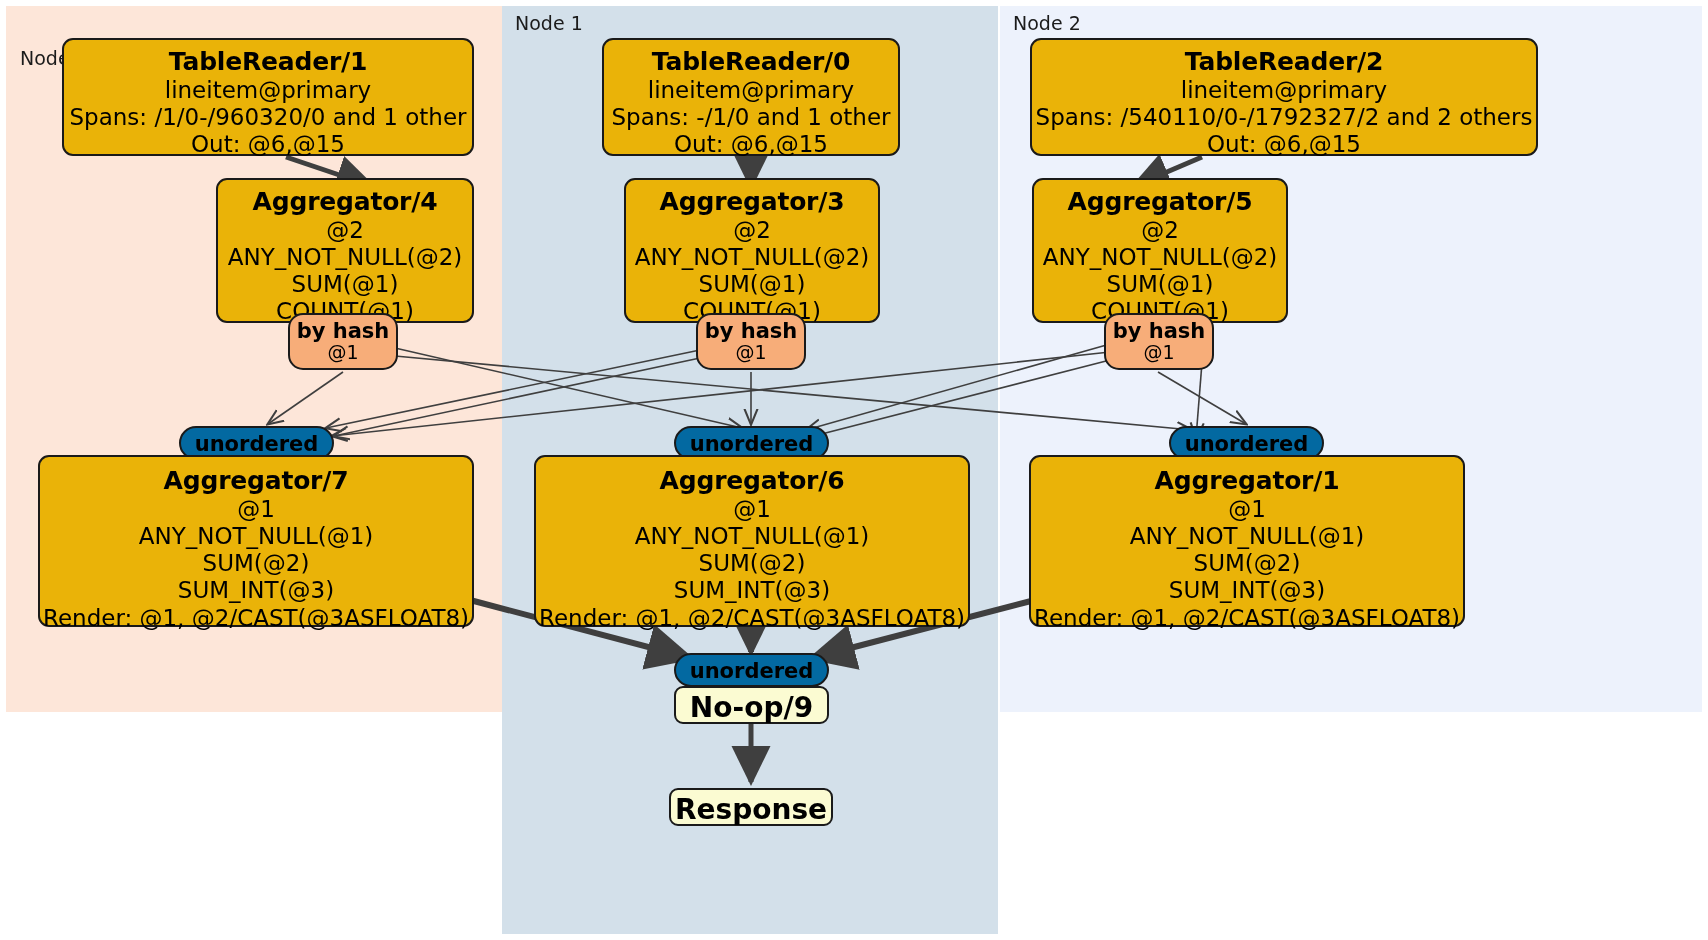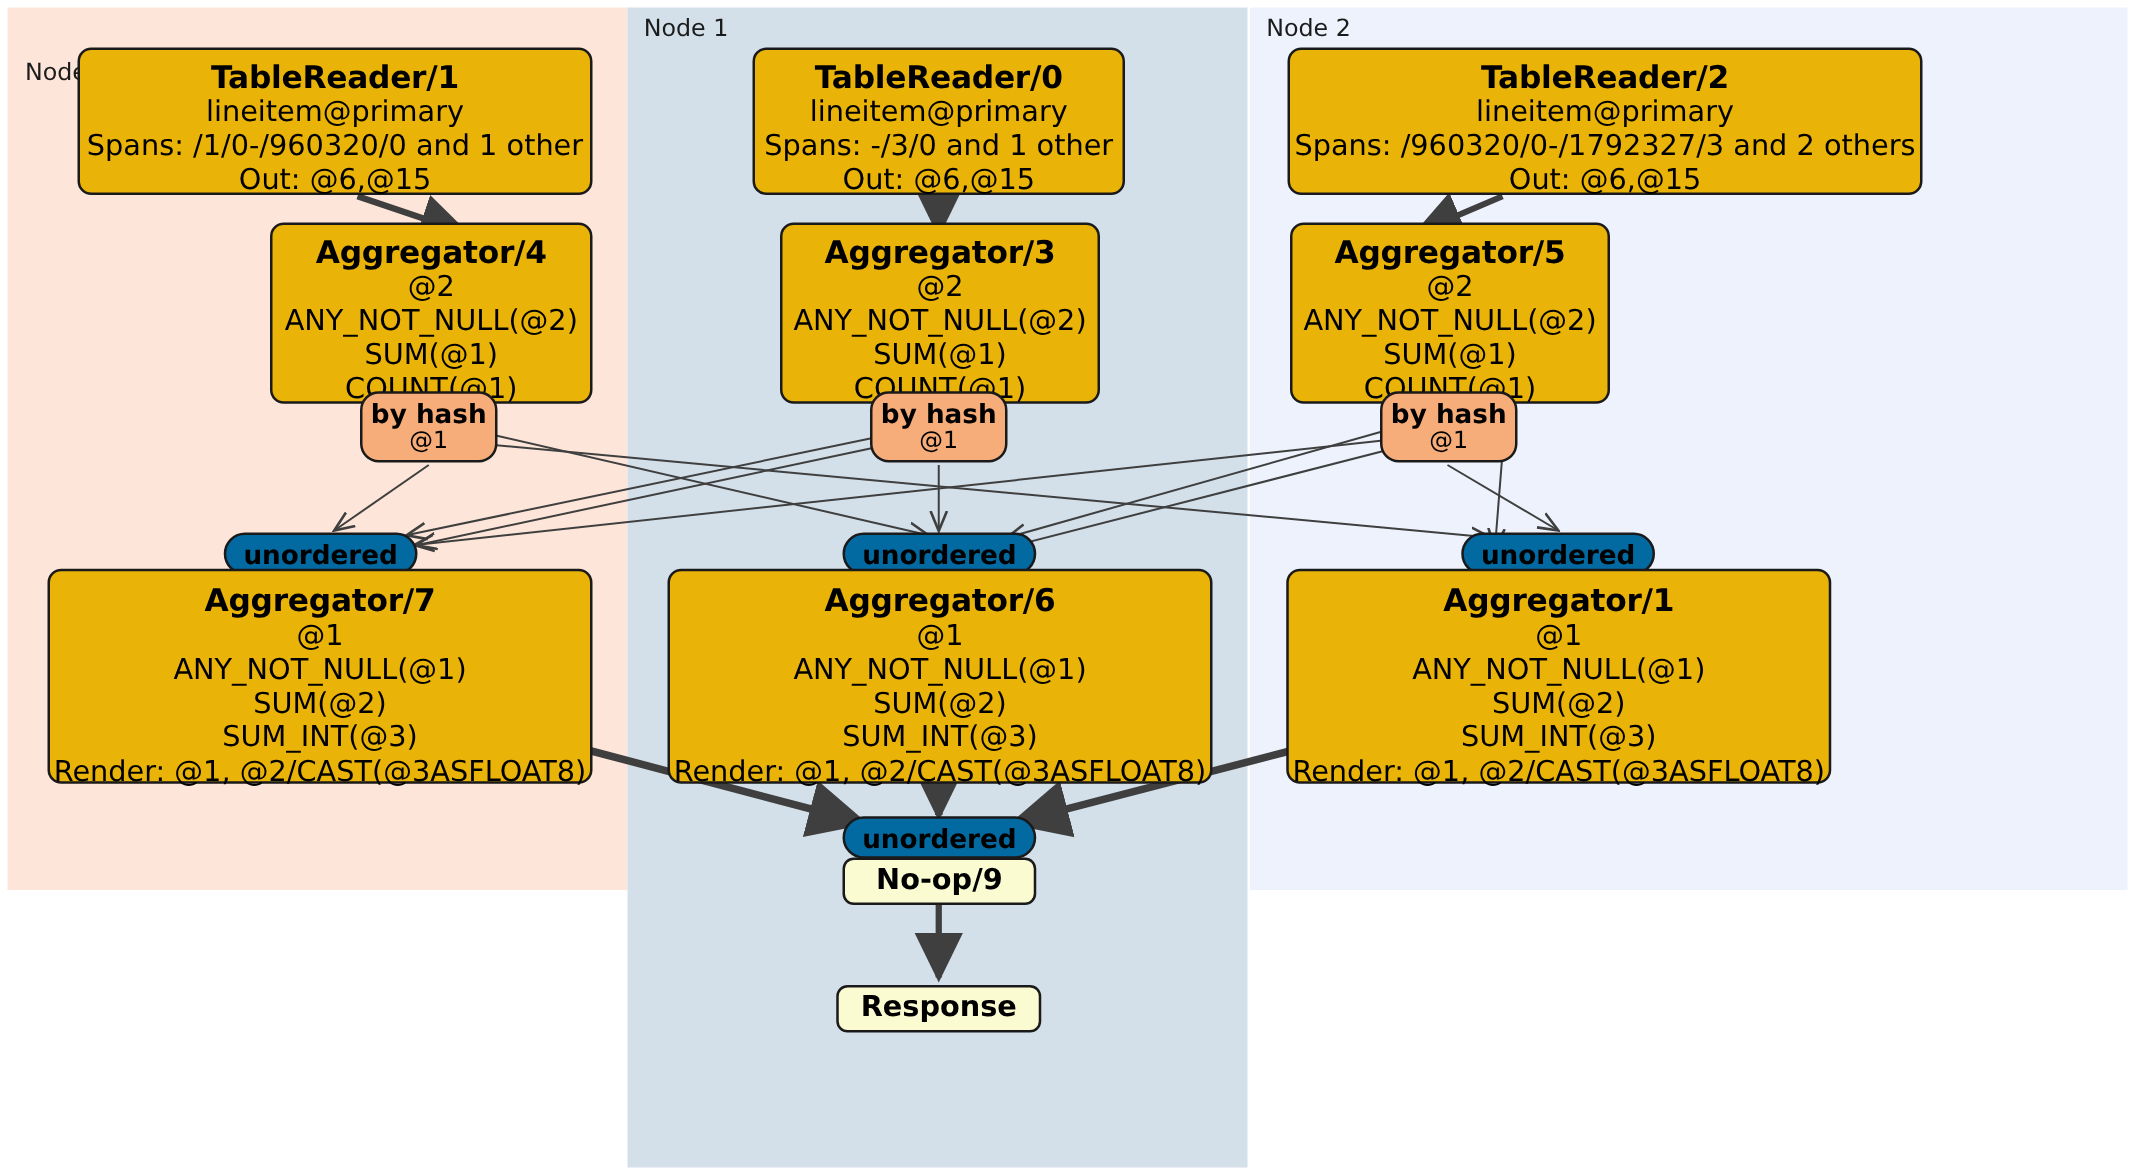--- a/index.html
+++ b/index.html
@@ -24,21 +24,21 @@
          border:2.2px solid #1a1a1a;color:#000;}
   .badge-hash{background:#f7ad79;border-radius:15px;padding-top:5px;}
   .badge-hash .b1{font-weight:bold;font-size:21px;line-height:1.05;}
   .badge-hash .b2{font-size:19px;line-height:1.15;}
   .badge-unordered{background:#0369a1;border-radius:18px;
                    font-weight:bold;font-size:21px;}
   .badge-unordered span{display:block;line-height:32px;}
 
   .small-box{position:absolute;box-sizing:border-box;background:#fbfbd2;
              border:2.2px solid #1a1a1a;border-radius:9px;text-align:center;}
-  .small-box span{display:block;font-weight:bold;font-size:23px;}
+  .small-box span{display:block;font-weight:bold;font-size:28px;}
 </style>
 </head>
 <body>
 
 <div id="stage">
 
   <div class="node-panel" style="left:6px;top:6px;width:496px;height:706px;background:#fde6d9;"></div>
   <div class="node-panel" style="left:502px;top:6px;width:496px;height:928px;background:#d3e0ea;"></div>
   <div class="node-panel" style="left:1000px;top:6px;width:702px;height:706px;background:#edf2fc;"></div>
 
@@ -85,28 +85,28 @@
   <div class="proc-box" style="left:62px;top:38px;width:412px;height:118px;padding-top:7px;">
     <div class="proc-title">TableReader/1</div>
     <div class="proc-line">lineitem@primary</div>
     <div class="proc-line">Spans: /1/0-/960320/0 and 1 other</div>
     <div class="proc-line">Out: @6,@15</div>
   </div>
 
   <div class="proc-box" style="left:602px;top:38px;width:298px;height:118px;padding-top:7px;">
     <div class="proc-title">TableReader/0</div>
     <div class="proc-line">lineitem@primary</div>
-    <div class="proc-line">Spans: -/3/0 and 1 other</div>
+    <div class="proc-line">Spans: -/1/0 and 1 other</div>
     <div class="proc-line">Out: @6,@15</div>
   </div>
 
   <div class="proc-box" style="left:1030px;top:38px;width:508px;height:118px;padding-top:7px;">
     <div class="proc-title">TableReader/2</div>
     <div class="proc-line">lineitem@primary</div>
-    <div class="proc-line">Spans: /960320/0-/1792327/3 and 2 others</div>
+    <div class="proc-line">Spans: /540110/0-/1792327/2 and 2 others</div>
     <div class="proc-line">Out: @6,@15</div>
   </div>
 
   <div class="proc-box" style="left:216px;top:178px;width:258px;height:145px;padding-top:7px;">
     <div class="proc-title">Aggregator/4</div>
     <div class="proc-line">@2</div>
     <div class="proc-line">ANY_NOT_NULL(@2)</div>
     <div class="proc-line">SUM(@1)</div>
     <div class="proc-line">COUNT(@1)</div>
   </div>

